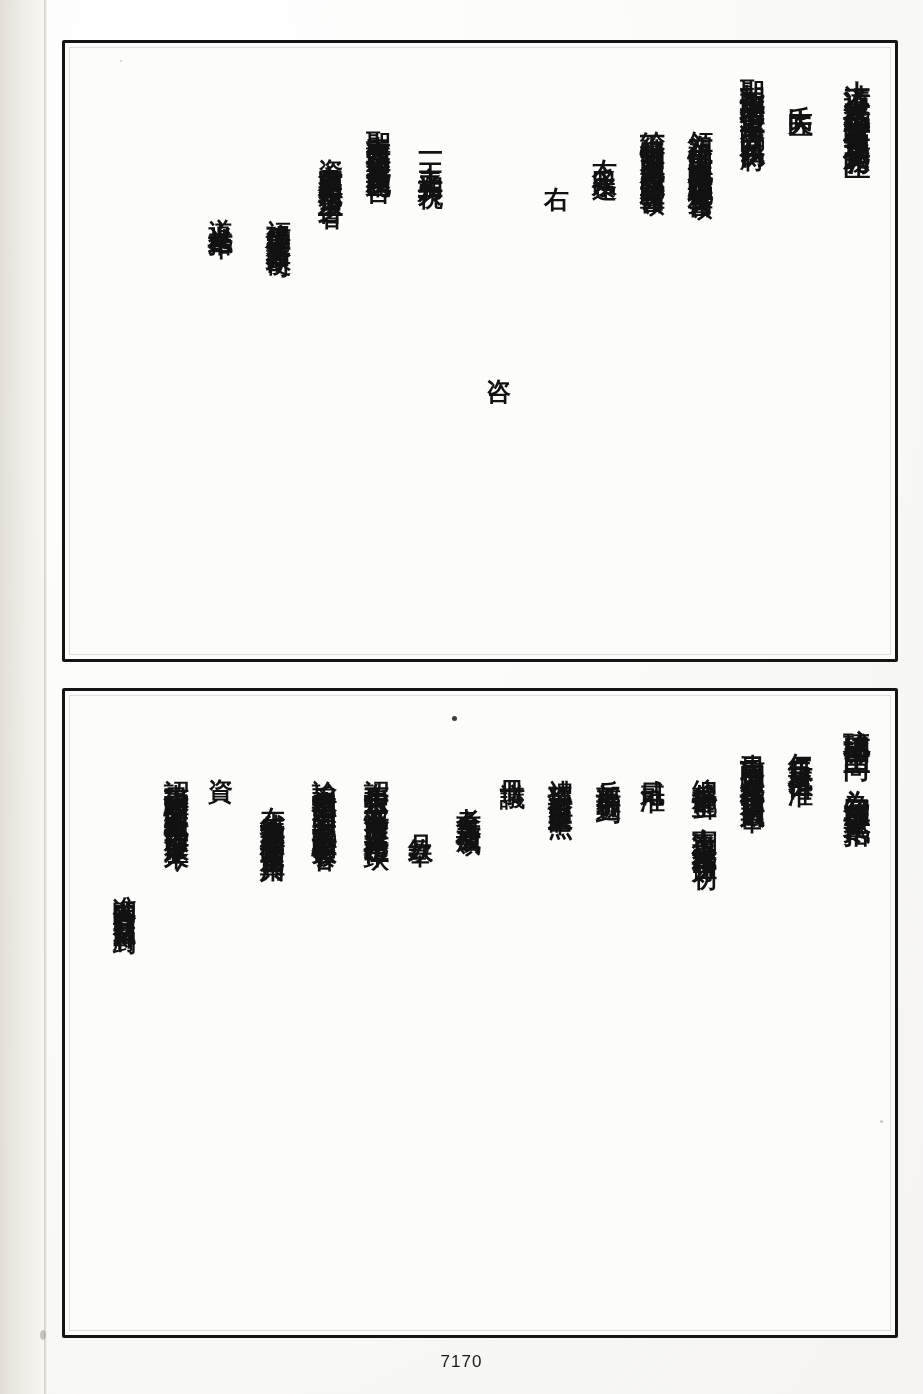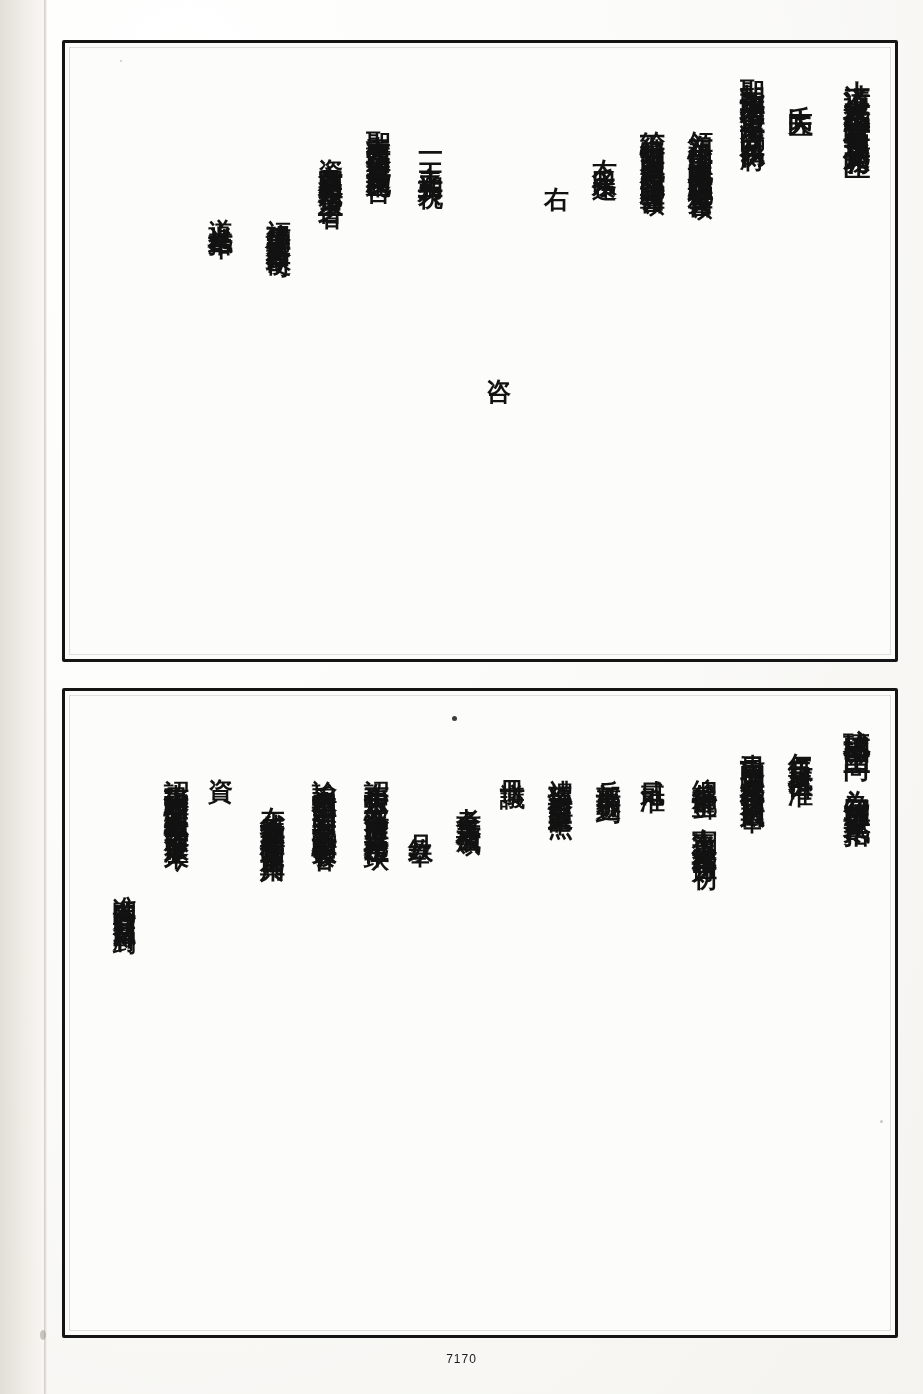--- a/index.html
+++ b/index.html
@@ -122,21 +122,21 @@
   }
 
   
   #page-number {
     position: absolute;
     left: 0;
     right: 0;
     top: 1352px;
     text-align: center;
     font-family: "Liberation Sans", sans-serif;
-    font-size: 12px;
+    font-size: 17px;
     letter-spacing: 1px;
     color: #1a1a1a;
   }
 
   
   .speck {
     position: absolute;
     background: #6f6a61;
     opacity: .35;
     border-radius: 50%;

